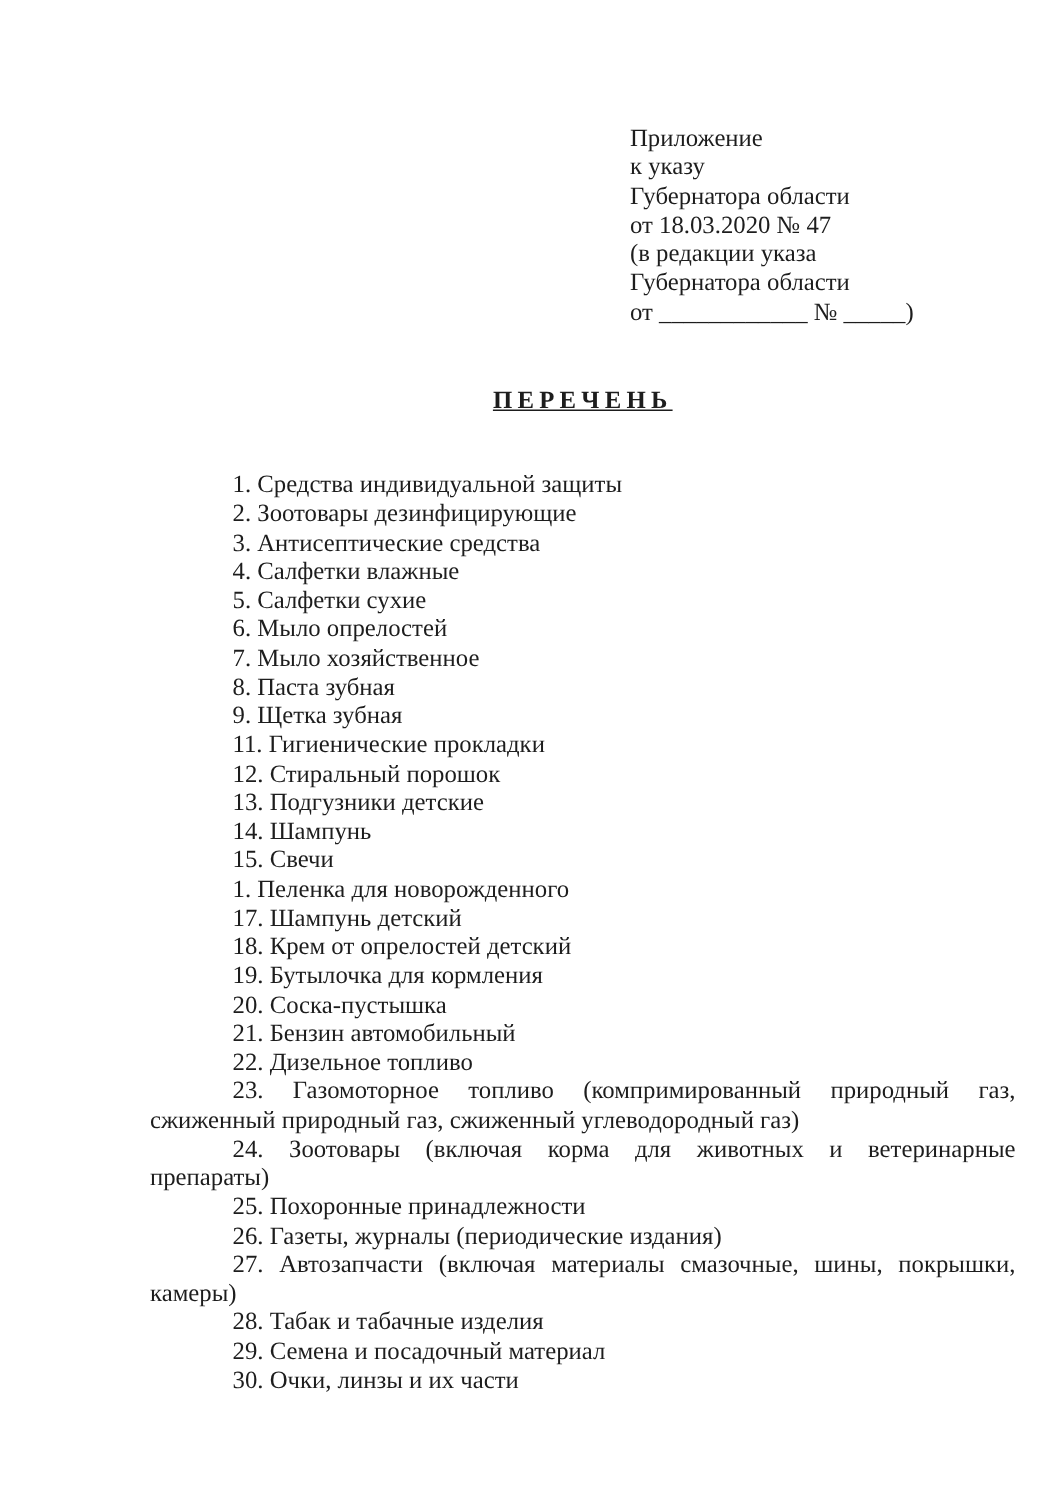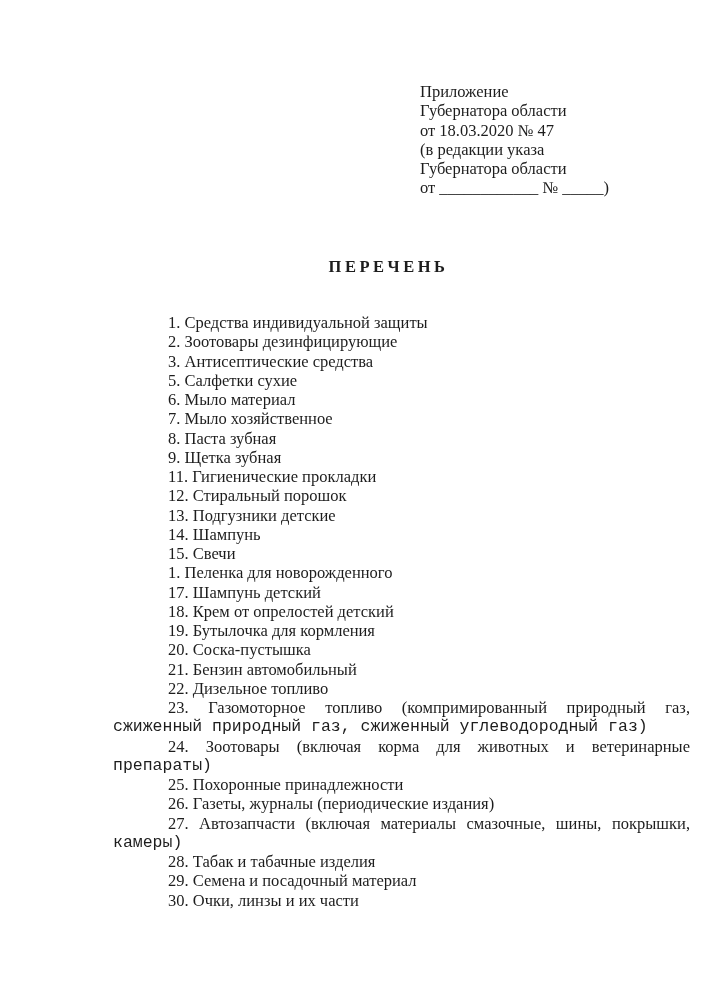--- a/index.html
+++ b/index.html
@@ -22,30 +22,31 @@
     top: 65px;
     white-space: nowrap;
   }
   .title-block {
     position: absolute;
     left: 100px;
     top: 240px;
     width: 577px;
     text-align: center;
     font-weight: bold;
+    text-decoration: underline;
   }
   .title-heading { letter-spacing: 3.5px; }
   .list-block {
     position: absolute;
-    left: 113px;
+    left: 100px;
     top: 296px;
     width: 577px;
   }
   .tline.first { text-indent: 55px; }
-  .tline.cont { text-indent: 0; font-family: Liberation Mono, monospace; }
+  .tline.cont { text-indent: 0; }
   .tline.stretch {
     text-align: justify;
     height: 19.25px;
     overflow: hidden;
   }
   .tline.stretch::after {
     content: "";
     display: inline-block;
     width: 100%;
     height: 0;
@@ -53,42 +54,44 @@
 </style>
 </head>
 <body>
 
 <div class="page">
 
   <div class="header-block">
 
       <div class="hline">Приложение</div>
 
+      <div class="hline">к указу</div>
 
       <div class="hline">Губернатора области</div>
 
       <div class="hline">от 18.03.2020 № 47</div>
 
       <div class="hline">(в редакции указа</div>
 
       <div class="hline">Губернатора области</div>
 
       <div class="hline">от ____________ № _____)</div>
     </div>
 
   <div class="title-block">
     <div class="title-heading">ПЕРЕЧЕНЬ</div>
   </div>
 
   <div class="list-block" id="goods-list">
       <div class="tline first"><span>1.</span> <span>Средства индивидуальной защиты</span></div>
       <div class="tline first"><span>2.</span> <span>Зоотовары дезинфицирующие</span></div>
       <div class="tline first"><span>3.</span> <span>Антисептические средства</span></div>
+      <div class="tline first"><span>4.</span> <span>Салфетки влажные</span></div>
       <div class="tline first"><span>5.</span> <span>Салфетки сухие</span></div>
-      <div class="tline first"><span>6.</span> <span>Мыло материал</span></div>
+      <div class="tline first"><span>6.</span> <span>Мыло опрелостей</span></div>
       <div class="tline first"><span>7.</span> <span>Мыло хозяйственное</span></div>
       <div class="tline first"><span>8.</span> <span>Паста зубная</span></div>
       <div class="tline first"><span>9.</span> <span>Щетка зубная</span></div>
       <div class="tline first"><span>11.</span> <span>Гигиенические прокладки</span></div>
       <div class="tline first"><span>12.</span> <span>Стиральный порошок</span></div>
       <div class="tline first"><span>13.</span> <span>Подгузники детские</span></div>
       <div class="tline first"><span>14.</span> <span>Шампунь</span></div>
       <div class="tline first"><span>15.</span> <span>Свечи</span></div>
       <div class="tline first"><span>1.</span> <span>Пеленка для новорожденного</span></div>
       <div class="tline first"><span>17.</span> <span>Шампунь детский</span></div>

